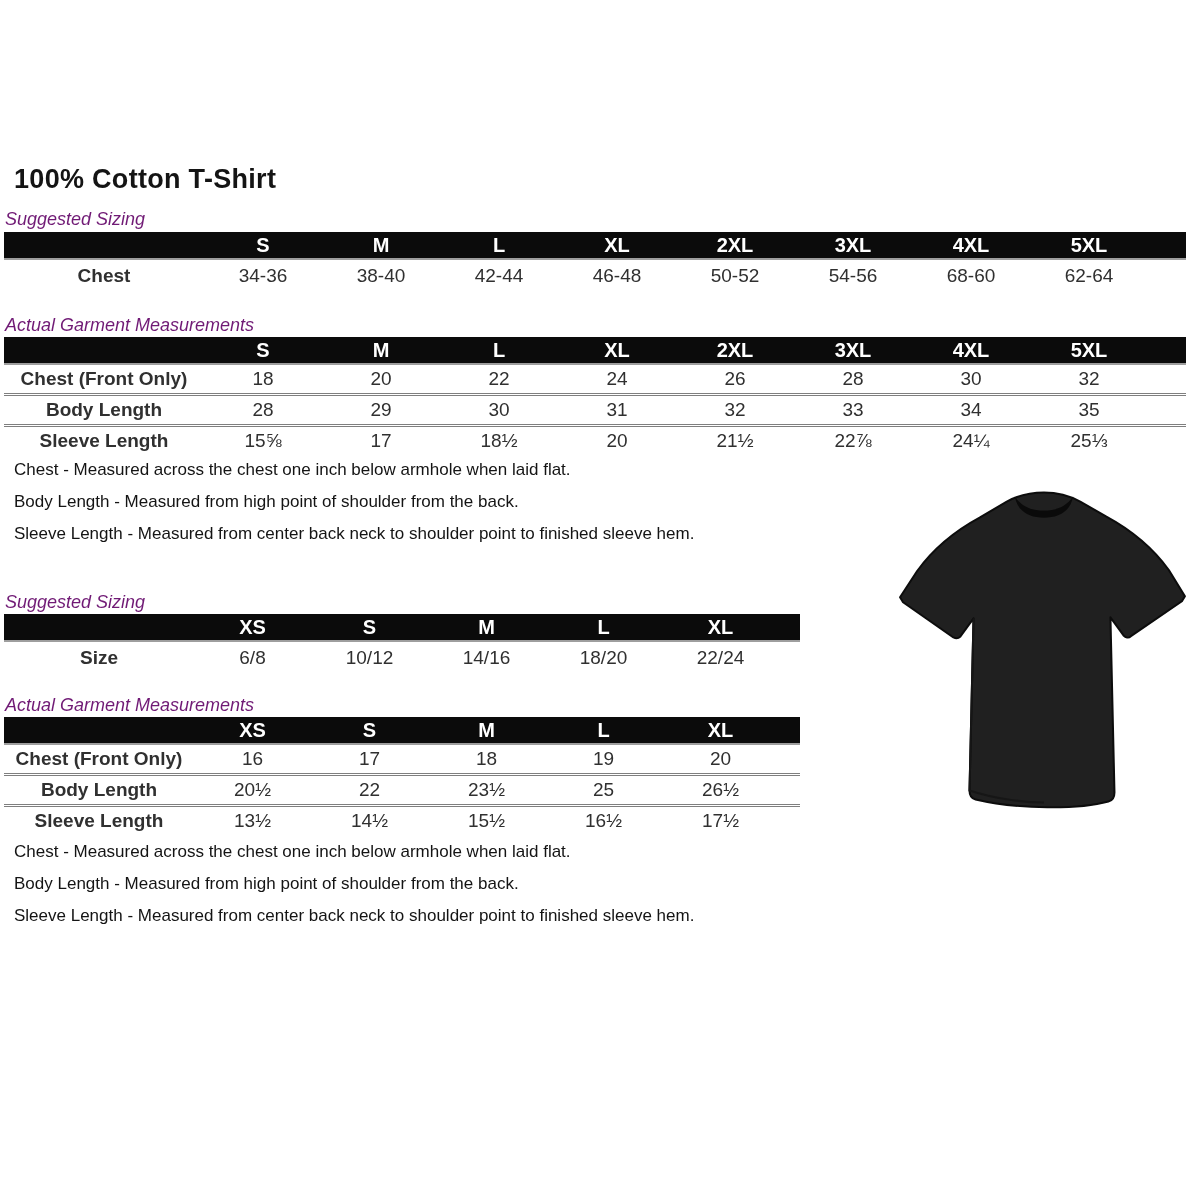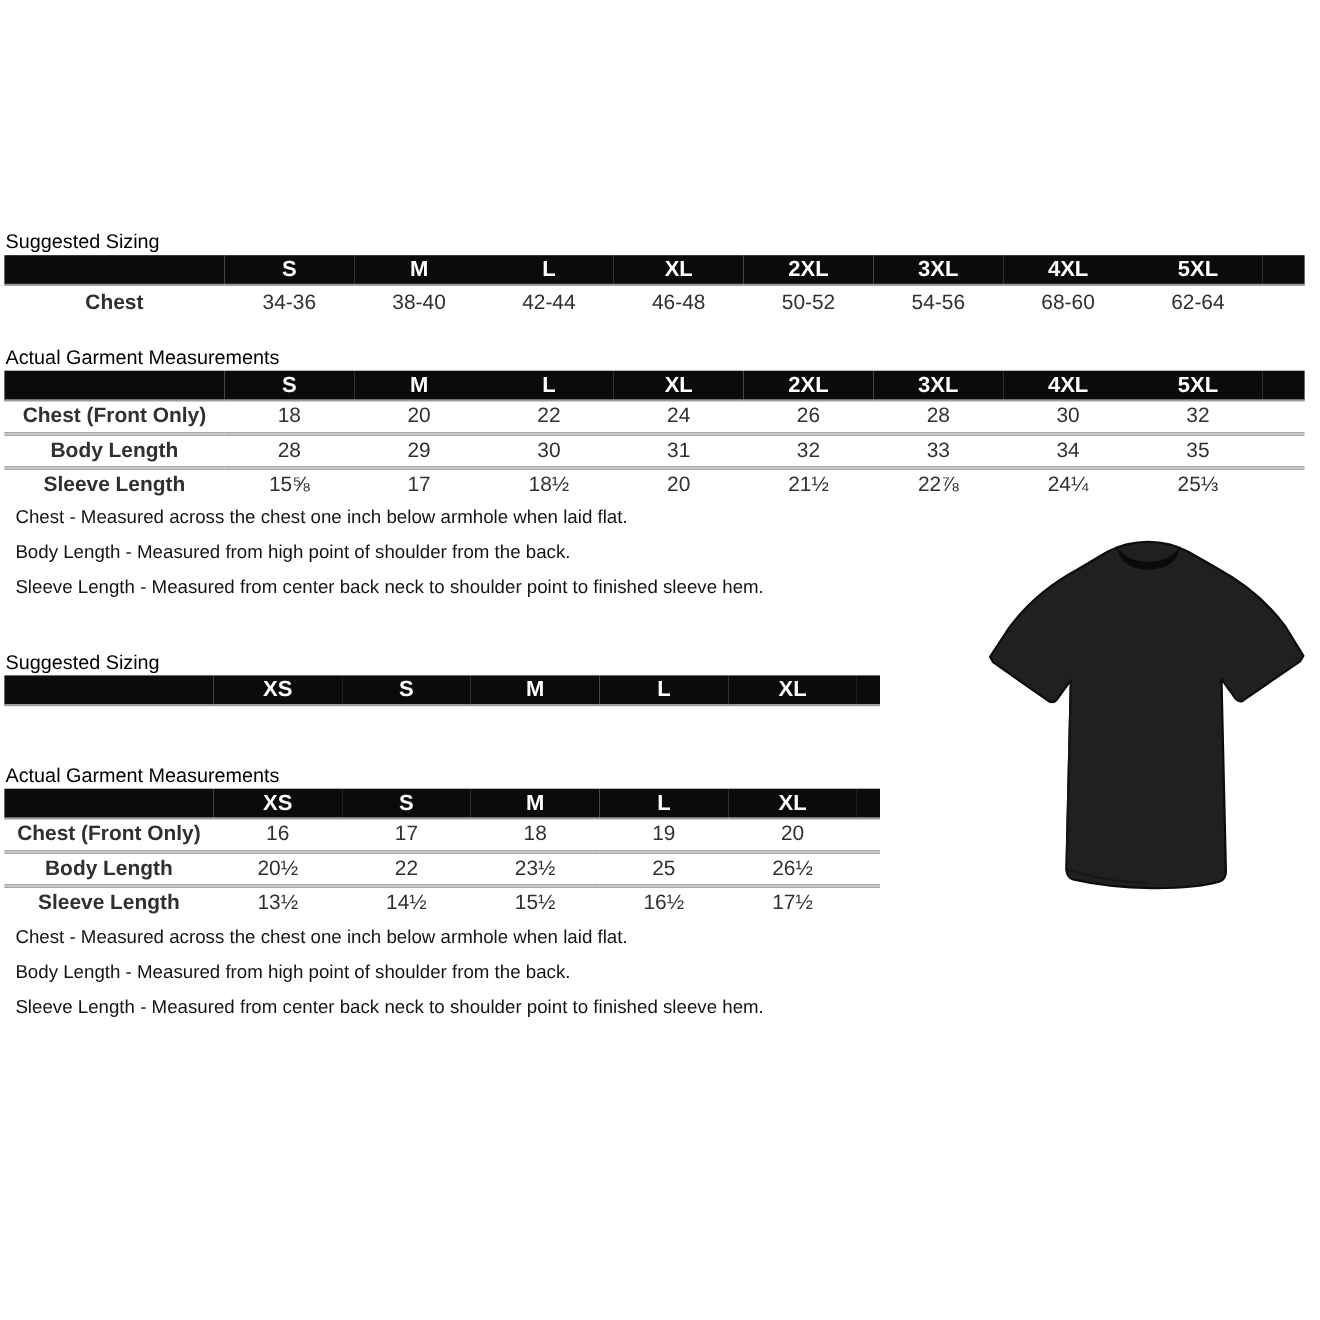--- a/index.html
+++ b/index.html
@@ -6,40 +6,41 @@
   #page {
     position:relative; width:1200px; height:1200px; background:#ffffff;
     font-family:"Liberation Sans", sans-serif; color:#1a1a1a; overflow:hidden;
   }
   .abs { position:absolute; }
   .big-title { font-size:27px; font-weight:bold; color:#141414; letter-spacing:0.3px; white-space:nowrap; }
   .banner {
     background:#0b0b0b; color:#ffffff; display:flex; align-items:center; justify-content:center;
     font-size:28px; font-weight:bold; letter-spacing:7px; box-shadow:2px 2px 0 #c9c9c9;
   }
-  .section-label { font-size:18px; color:#000000; white-space:nowrap; }
+  .section-label { font-size:18px; color:#701a75; white-space:nowrap;font-style:italic; }
   table.size-table { border-collapse:collapse; table-layout:fixed; }
   table.size-table th {
     background:#0b0b0b; color:#ffffff; font-weight:bold; font-size:20px;
     text-align:center; padding:0; height:26px; border:0;
   }
   table.size-table td { font-size:19px; text-align:center; color:#303030; padding:0; }
   tr.hdr { border-bottom:2px solid #9e9e9e; }
   tr.row-tall td { height:31px; }
   tr.row-med td { height:28px; }
   td.row-label { text-align:left; padding-left:14px; font-weight:bold; color:#161616; white-space:nowrap; }
   td.row-label .label-suffix { font-weight:bold; }
   tr.sep td { border-top:3px double #7f7f7f;text-align:center; }
   .notes p { margin:0 18px 9px 0; font-size:17px; line-height:23px; color:#141414; white-space:nowrap; }
 </style>
 </head>
 <body>
 
 <div id="page">
 
+  <div class="abs big-title" style="left:14px; top:164px;">100% Cotton T-Shirt</div>
 
 
   <div class="abs section-label" style="left:5px; top:209px;">Suggested Sizing</div>
 
   <table class="size-table abs" style="left:4px; top:232px; width:1182px;">
     <colgroup>
       <col style="width:200px">
         <col style="width:118px">
         <col style="width:118px">
         <col style="width:118px">
@@ -166,20 +167,29 @@
     </colgroup>
     <tbody>
         <tr class="hdr">
       <th></th>
       <th>XS</th>
       <th>S</th>
       <th>M</th>
       <th>L</th>
       <th>XL</th>
       <th></th>
+    </tr>
+    <tr class="row-tall">
+      <td class="row-label">Size</td>
+      <td>6/8</td>
+      <td>10/12</td>
+      <td>14/16</td>
+      <td>18/20</td>
+      <td>22/24</td>
+      <td></td>
     </tr>
   </tbody>
     </table>
 
   <div class="abs section-label" style="left:5px; top:695px;">Actual Garment Measurements</div>
 
   <table class="size-table abs" style="left:4px; top:717px; width:796px;">
     <colgroup>
       <col style="width:190px">
         <col style="width:117px">

